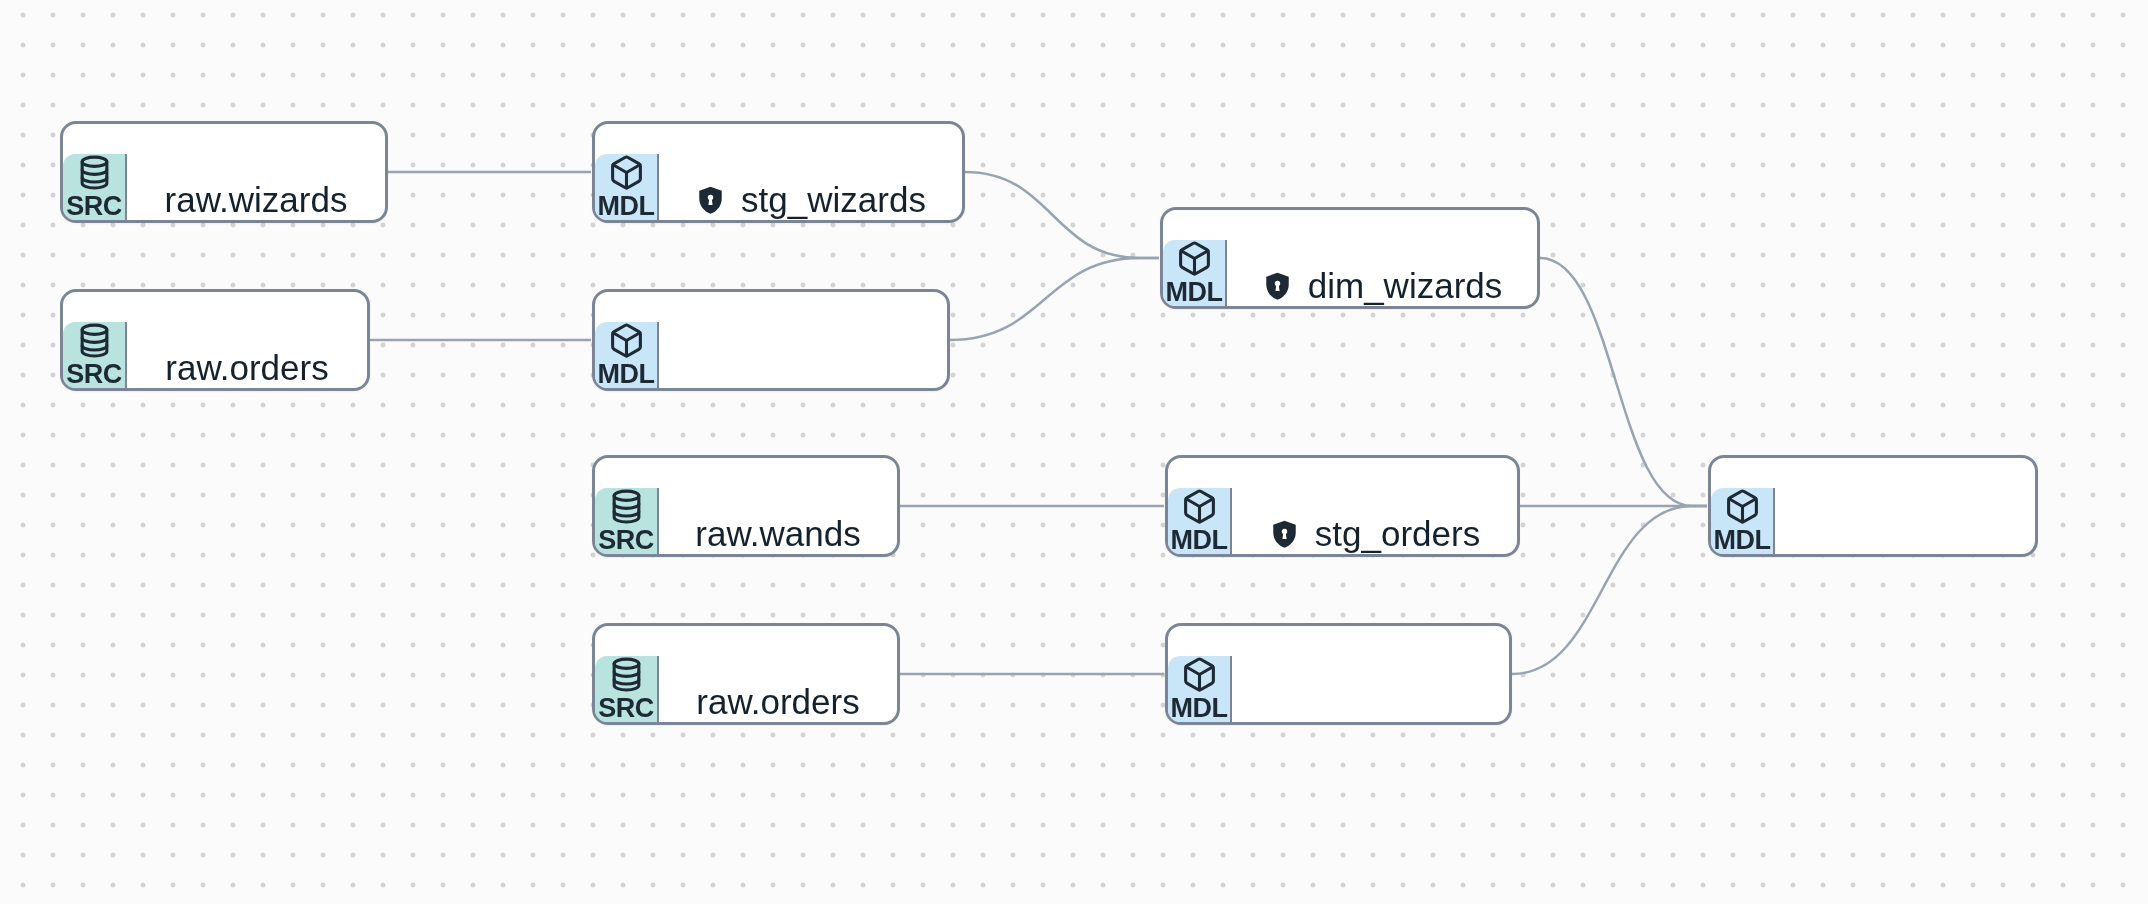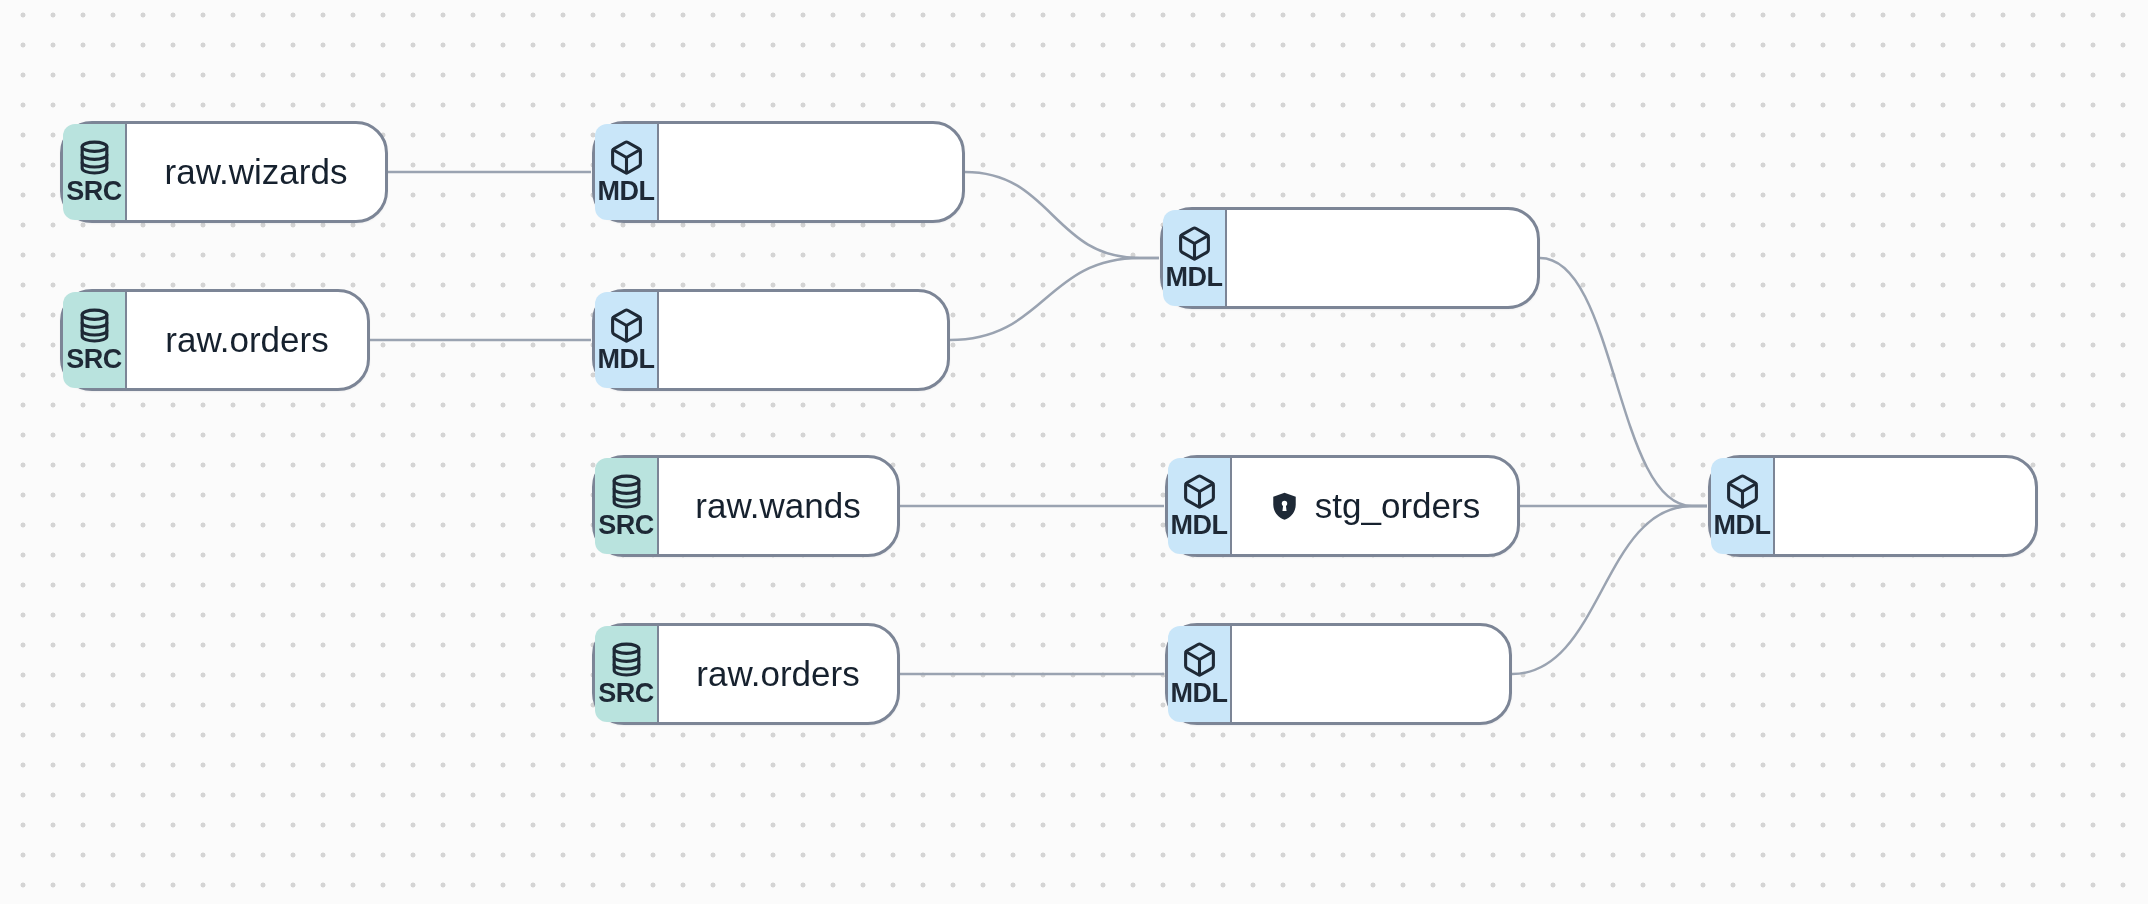--- a/index.html
+++ b/index.html
@@ -39,23 +39,24 @@
     fill: none;
     stroke: var(--edge);
     stroke-width: 2.5;
   }
   .node {
     position: absolute;
     display: flex;
     box-sizing: border-box;
     background: var(--node-body);
     border: 3px solid var(--node-border);
-    border-radius: 32px;
+    border-radius: 16px;
     box-shadow: 0 1px 2px rgba(30,41,54,0.06);
     cursor: pointer;
+    align-items: flex-end;
   }
   .node-badge {
     flex: none;
     width: 62px;
     display: flex;
     flex-direction: column;
     align-items: center;
     justify-content: center;
     gap: 2px;
     border-right: 2px solid var(--node-border);
@@ -139,20 +140,30 @@
       <div class="node" style="left: 592px; top: 121px; width: 373px; height: 102px;">
     <div class="node-badge mdl">
 
       <svg class="badge-icon" viewBox="0 0 24 24" width="37" height="37" fill="none" stroke="currentColor" stroke-width="2" stroke-linecap="round" stroke-linejoin="round">
         <path d="M21 16V8a2 2 0 0 0-1-1.73l-7-4a2 2 0 0 0-2 0l-7 4A2 2 0 0 0 3 8v8a2 2 0 0 0 1 1.73l7 4a2 2 0 0 0 2 0l7-4A2 2 0 0 0 21 16z"></path>
         <polyline points="3.27 6.96 12 12.01 20.73 6.96"></polyline>
         <line x1="12" y1="22.08" x2="12" y2="12"></line>
       </svg>
       <span class="badge-kind">MDL</span>
     </div>
+    <div class="node-body">
+      <span class="shield-wrap">
+        <svg viewBox="0 0 24 24" width="31" height="33">
+          <path fill="currentColor" d="M12 1.3l8.7 3.1v6.1c0 5.6-3.7 10.1-8.7 11.7-5-1.6-8.7-6.1-8.7-11.7V4.4L12 1.3z"></path>
+          <circle cx="12" cy="9.6" r="2.1" fill="#ffffff"></circle>
+          <path d="M11 10.8h2l.6 4.6h-3.2z" fill="#ffffff"></path>
+        </svg>
+      </span>
+      <span class="node-label">stg_wizards</span>
+    </div>
   </div>
       <div class="node" style="left: 592px; top: 289px; width: 358px; height: 102px;">
     <div class="node-badge mdl">
 
       <svg class="badge-icon" viewBox="0 0 24 24" width="37" height="37" fill="none" stroke="currentColor" stroke-width="2" stroke-linecap="round" stroke-linejoin="round">
         <path d="M21 16V8a2 2 0 0 0-1-1.73l-7-4a2 2 0 0 0-2 0l-7 4A2 2 0 0 0 3 8v8a2 2 0 0 0 1 1.73l7 4a2 2 0 0 0 2 0l7-4A2 2 0 0 0 21 16z"></path>
         <polyline points="3.27 6.96 12 12.01 20.73 6.96"></polyline>
         <line x1="12" y1="22.08" x2="12" y2="12"></line>
       </svg>
       <span class="badge-kind">MDL</span>
@@ -160,20 +171,30 @@
   </div>
       <div class="node" style="left: 1160px; top: 207px; width: 380px; height: 102px;">
     <div class="node-badge mdl">
 
       <svg class="badge-icon" viewBox="0 0 24 24" width="37" height="37" fill="none" stroke="currentColor" stroke-width="2" stroke-linecap="round" stroke-linejoin="round">
         <path d="M21 16V8a2 2 0 0 0-1-1.73l-7-4a2 2 0 0 0-2 0l-7 4A2 2 0 0 0 3 8v8a2 2 0 0 0 1 1.73l7 4a2 2 0 0 0 2 0l7-4A2 2 0 0 0 21 16z"></path>
         <polyline points="3.27 6.96 12 12.01 20.73 6.96"></polyline>
         <line x1="12" y1="22.08" x2="12" y2="12"></line>
       </svg>
       <span class="badge-kind">MDL</span>
+    </div>
+    <div class="node-body">
+      <span class="shield-wrap">
+        <svg viewBox="0 0 24 24" width="31" height="33">
+          <path fill="currentColor" d="M12 1.3l8.7 3.1v6.1c0 5.6-3.7 10.1-8.7 11.7-5-1.6-8.7-6.1-8.7-11.7V4.4L12 1.3z"></path>
+          <circle cx="12" cy="9.6" r="2.1" fill="#ffffff"></circle>
+          <path d="M11 10.8h2l.6 4.6h-3.2z" fill="#ffffff"></path>
+        </svg>
+      </span>
+      <span class="node-label">dim_wizards</span>
     </div>
   </div>
       <div class="node" style="left: 592px; top: 455px; width: 308px; height: 102px;">
     <div class="node-badge src">
       <svg class="badge-icon" viewBox="0 0 24 24" width="37" height="37" fill="none" stroke="currentColor" stroke-width="2" stroke-linecap="round" stroke-linejoin="round">
         <ellipse cx="12" cy="5" rx="8" ry="3"></ellipse>
         <path d="M4 5v14c0 1.7 3.6 3 8 3s8-1.3 8-3V5"></path>
         <path d="M20 10.2c0 1.7-3.6 3-8 3s-8-1.3-8-3"></path>
         <path d="M20 15.2c0 1.7-3.6 3-8 3s-8-1.3-8-3"></path>
       </svg>

